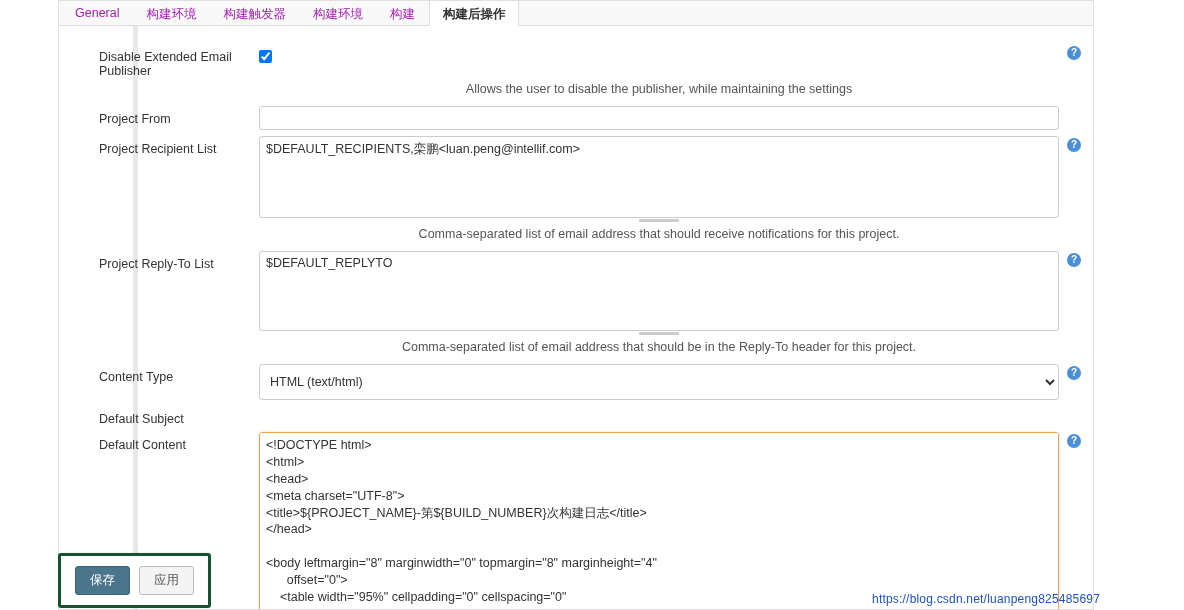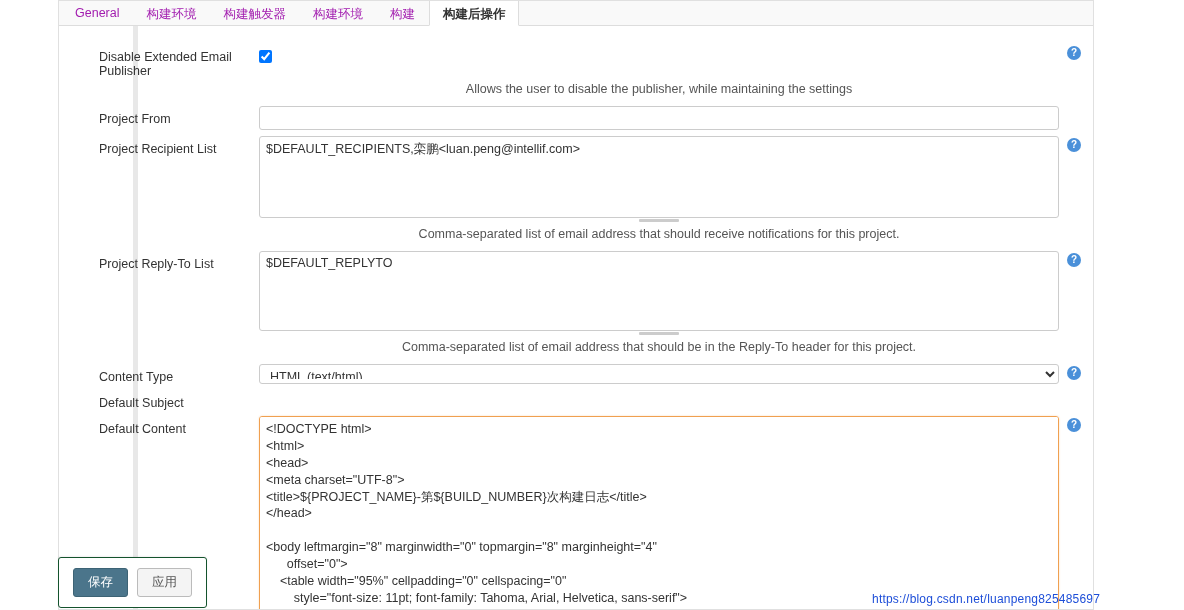--- a/index.html
+++ b/index.html
@@ -111,36 +111,36 @@
     .ta-recip { height: 82px; }
     .ta-reply { height: 80px; }
     .ta-content {
       height: 200px;
       border: 1px solid #f0a050;
       box-shadow: 0 0 2px rgba(240,160,80,0.4);
       line-height: 1.35;
       font-family: inherit;
     }
     textarea::-webkit-resizer { border: none; }
-    select { height: 20px; background: #fff; }
+    select { height: 36px; background: #fff; }
     .hint {
       color: #555;
       font-size: 12.5px;
       margin-top: 5px;
       margin-bottom: 4px;
       text-align: center;
     }
     .checkrow .field-col { padding-top: 6px; }
     .checkbox-slot { display: inline-block; }
     .btn-bar {
       position: absolute;
       left: 58px;
       bottom: 2px;
       background: #fff;
-      border: 1px solid #14532d;
+      border: 3px solid #14532d;
       border-radius: 3px;
       padding: 10px 14px;
       display: flex;
       gap: 9px;
       box-shadow: 0 -1px 2px rgba(0,0,0,0.06);
       z-index: 10;
     }
     .btn {
       border: 1px solid #bbb;
       border-radius: 3px;

